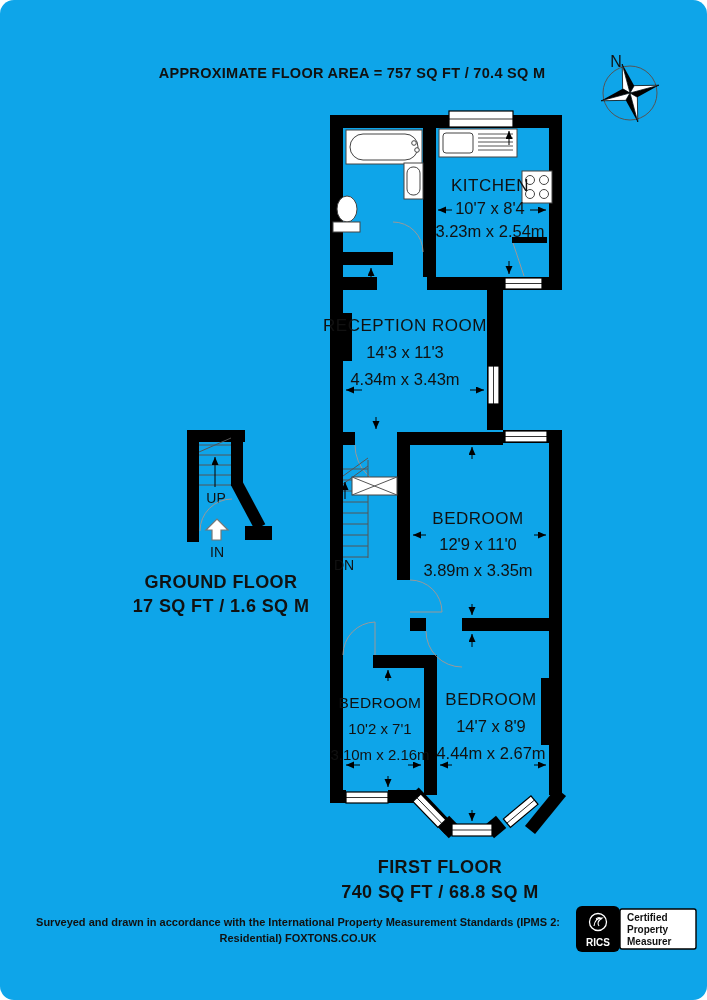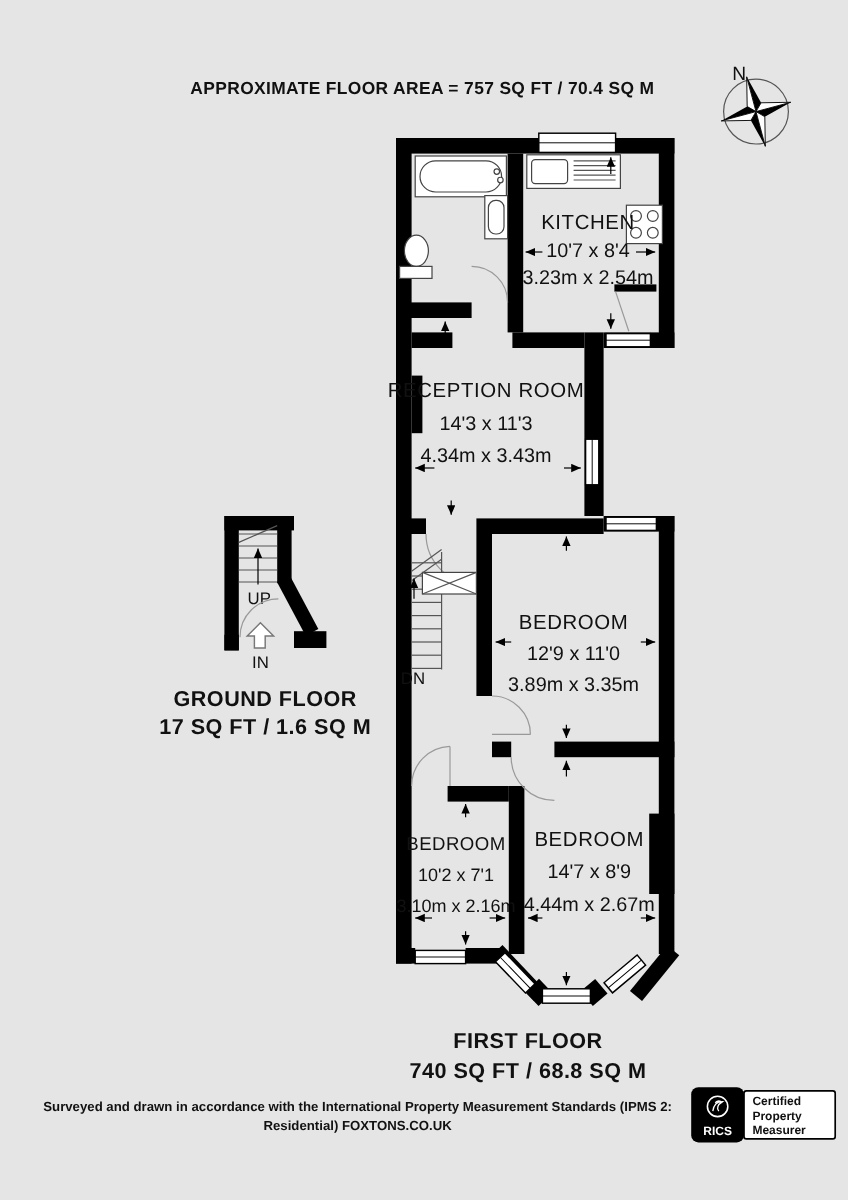--- a/index.html
+++ b/index.html
@@ -1,17 +1,17 @@
 <!DOCTYPE html>
 <html><head>
 <meta charset="utf-8">
 <style>
   html,body{margin:0;padding:0;background:#ffffff;}
-  .page{width:707px;height:1000px;position:relative;background:#e5e5e5;overflow:hidden;
-        font-family:"Liberation Sans","DejaVu Sans",sans-serif;}
+  .page{width:707px;height:1000px;position:relative;background:#0ea5e9;overflow:hidden;
+        font-family:"Liberation Sans","DejaVu Sans",sans-serif;border-radius:14px;}
   svg text{fill:#111;}
   .room-name{font-size:17px;letter-spacing:.5px;}
   .room-dim{font-size:16.5px;}
   .room-name-sm{font-size:15.5px;letter-spacing:.4px;}
   .room-dim-sm{font-size:15px;}
   .floor-title{font-size:18px;font-weight:bold;letter-spacing:.4px;}
   .top-title{font-size:14.5px;font-weight:bold;letter-spacing:.3px;}
   .footer-txt{font-size:11px;font-weight:bold;}
   .stair-label{font-size:14px;}
   .badge-txt{font-size:10px;font-weight:bold;}

